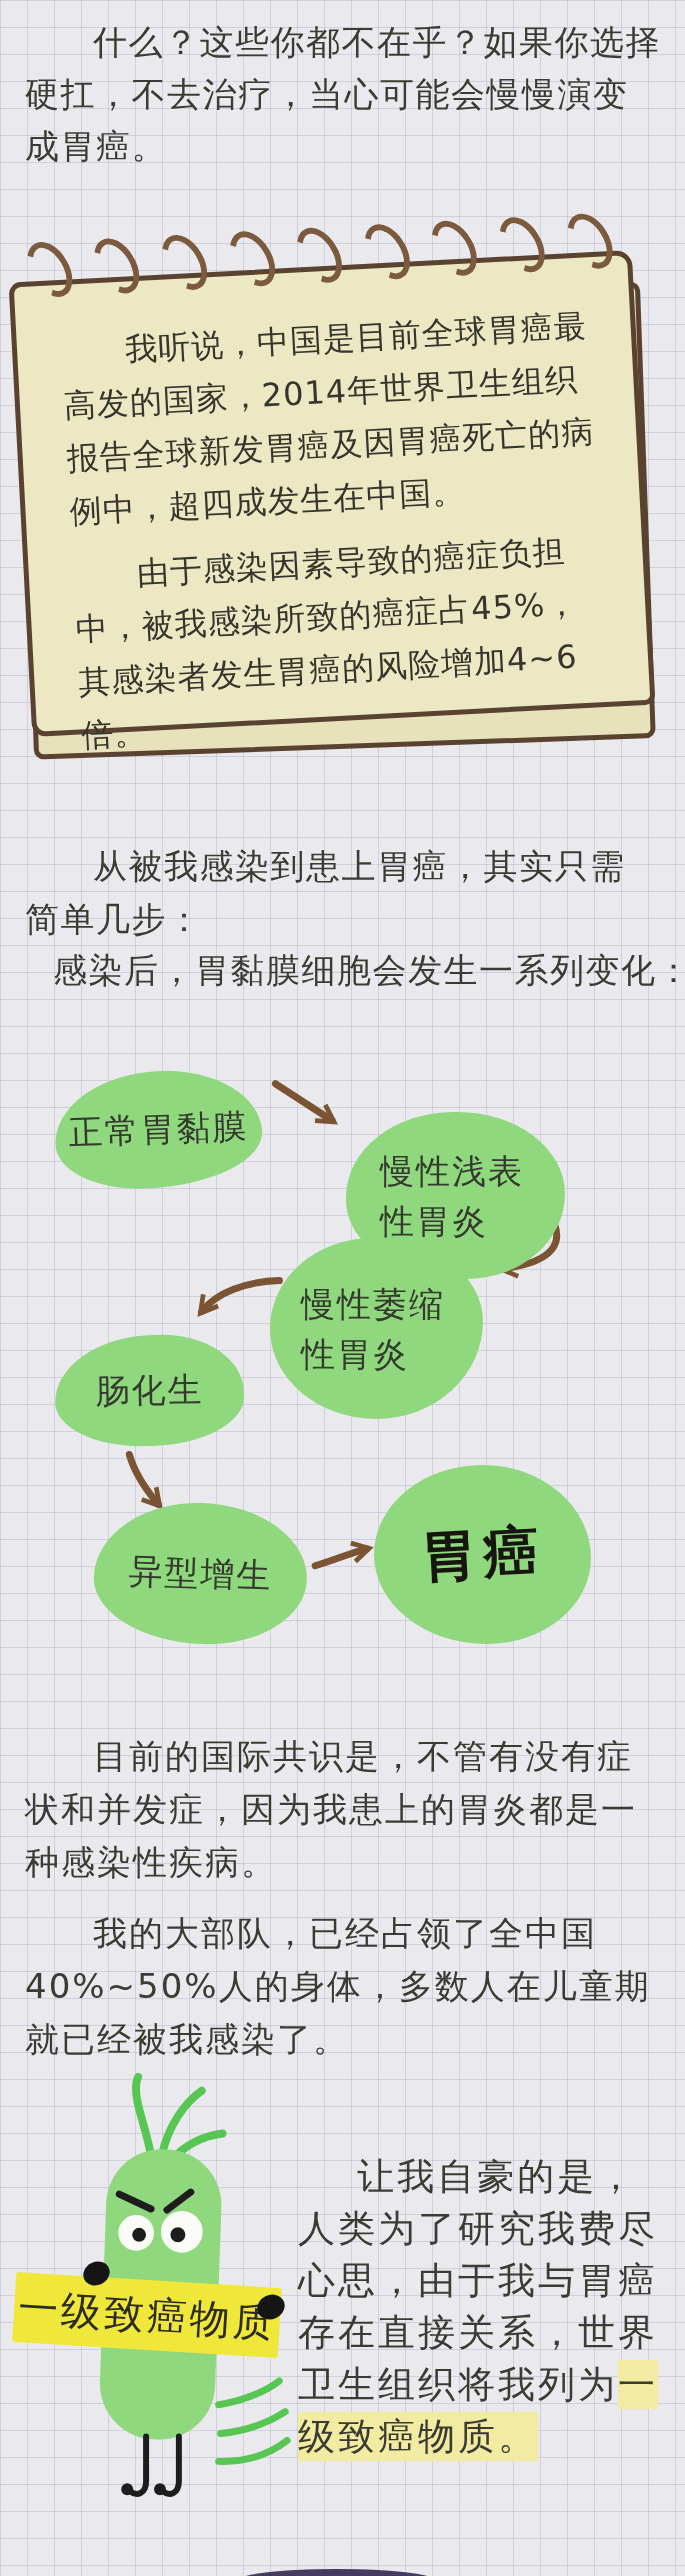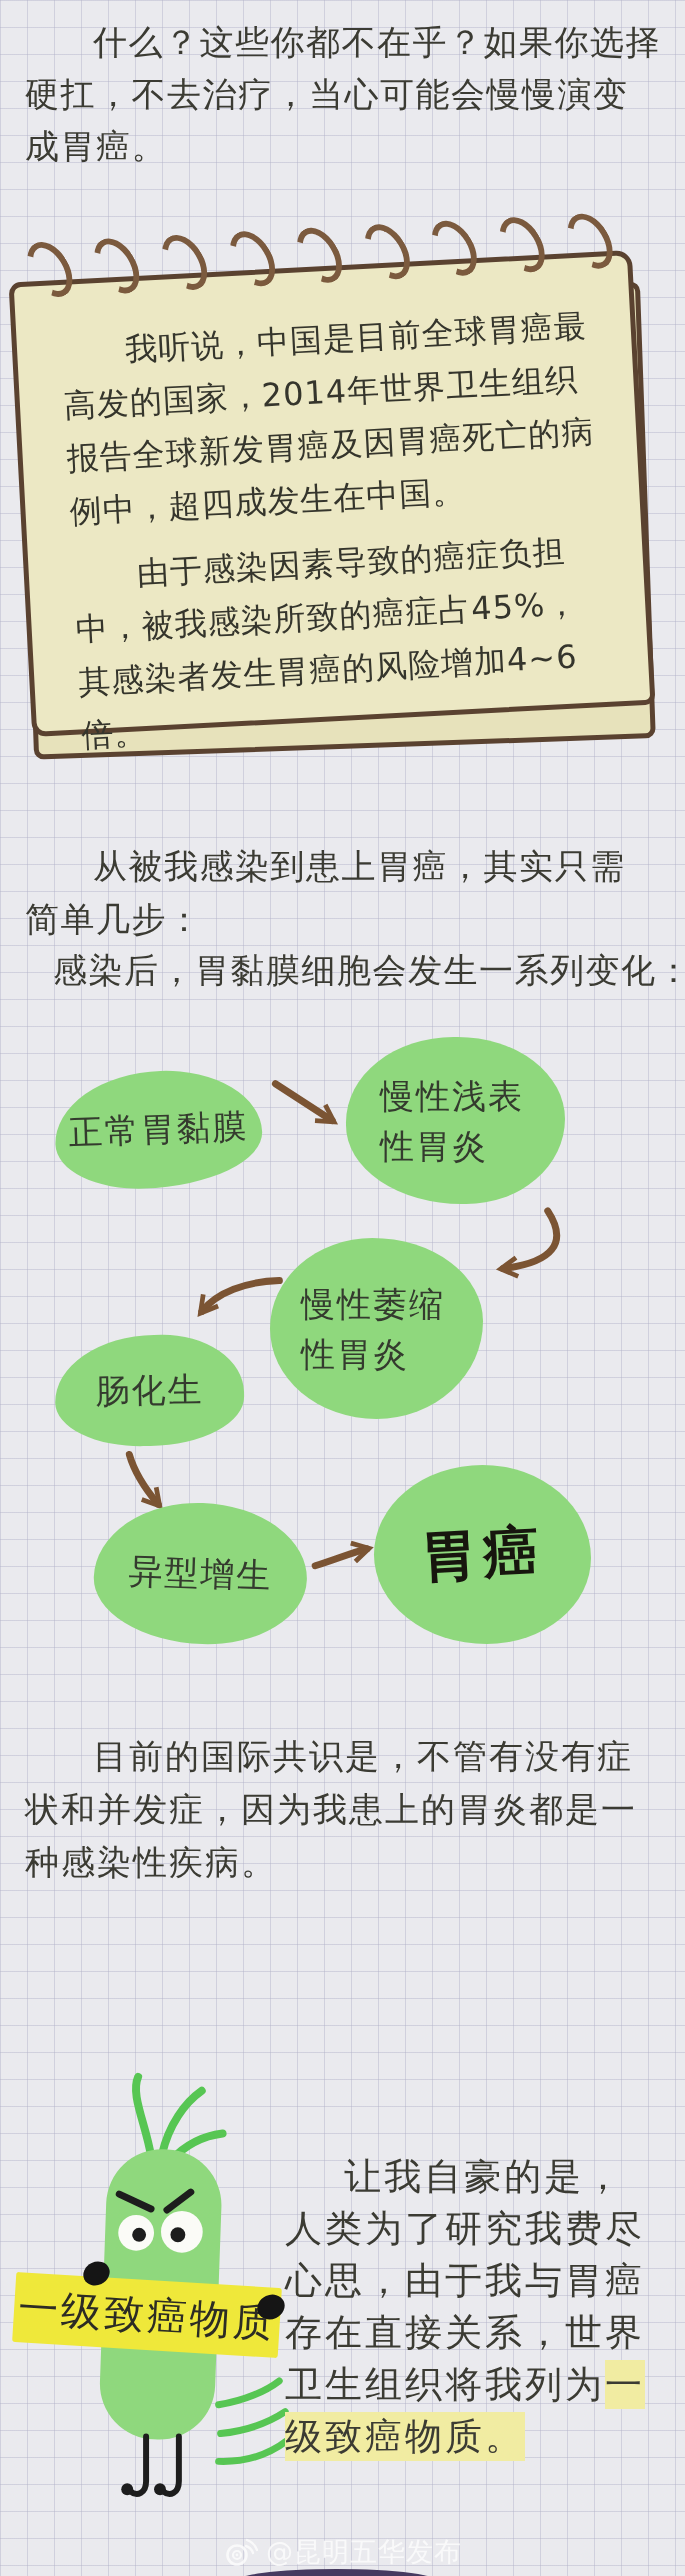--- a/index.html
+++ b/index.html
@@ -27,21 +27,21 @@
   .ring{position:absolute;top:-46px;width:38px;height:60px;border:6px solid #7b5a3e;border-radius:50%;
     border-left-color:transparent;transform:rotate(-28deg);box-sizing:border-box;}
 
   .steps1{left:25px;top:840px;width:608px;font-size:34px;line-height:53px;letter-spacing:1.5px;text-indent:2em;}
   .steps2{left:25px;top:944px;font-size:34px;line-height:53px;letter-spacing:1.5px;text-indent:28px;white-space:nowrap;}
 
   
   .blob{position:absolute;background:#8fd87d;display:flex;align-items:center;justify-content:center;
     color:#343b2e;font-size:34px;letter-spacing:2px;text-align:left;}
   .b1{left:55px;top:1071px;width:207px;height:117px;border-radius:52% 48% 58% 42%/60% 55% 45% 40%;transform:rotate(-2deg);}
-  .b2{left:346px;top:1037px;width:219px;height:167px;border-radius:50% 50% 46% 54%/52% 50% 52% 48%;align-items:center;}
+  .b2{left:346px;top:1112px;width:219px;height:167px;border-radius:50% 50% 46% 54%/52% 50% 52% 48%;align-items:center;}
   .b3{left:270px;top:1238px;width:213px;height:181px;border-radius:48% 52% 50% 50%/50% 46% 54% 50%;}
   .b4{left:55px;top:1335px;width:189px;height:111px;border-radius:55% 45% 52% 48%/62% 55% 45% 42%;transform:rotate(-1deg);}
   .b5{left:94px;top:1503px;width:213px;height:141px;border-radius:50% 50% 48% 52%/55% 52% 48% 45%;transform:rotate(2deg);}
   .b6{left:374px;top:1465px;width:217px;height:179px;border-radius:50% 50% 48% 52%/50% 52% 48% 50%;}
   .b2 span,.b3 span{width:151px;line-height:50px;}
   .b6 span{font-size:56px;font-weight:bold;color:#17160e;letter-spacing:6px;transform:rotate(-3deg);}
   .arrows{position:absolute;left:0;top:1044px;}
 
   .consensus{left:25px;top:1730px;width:636px;font-size:34px;line-height:53px;letter-spacing:2px;}
   .consensus p{margin:0;text-indent:2em;}
@@ -49,21 +49,21 @@
 
   
   .germ{position:absolute;left:0;top:2047px;}
   .sign{position:absolute;left:14px;top:2280px;width:266px;height:70px;background:#efe83a;border-radius:3px;
     transform:rotate(3.5deg);display:flex;align-items:center;justify-content:center;
     font-size:40px;letter-spacing:3px;color:#2c2c24;z-index:3;}
   .hand{position:absolute;background:#151515;border-radius:50%;z-index:4;}
   .hand-l{left:83px;top:2262px;width:27px;height:23px;transform:rotate(-25deg);}
   .hand-r{left:257px;top:2295px;width:28px;height:24px;transform:rotate(-25deg);}
 
-  .pride{left:285px;top:2151px;width:372px;font-size:37px;line-height:52px;letter-spacing:3px;text-indent:1.6em;}
+  .pride{left:298px;top:2151px;width:372px;font-size:37px;line-height:52px;letter-spacing:3px;text-indent:1.6em;}
   .hl{background:#f1eca2;padding:3px 0;}
 
   .watermark{position:absolute;left:50%;top:2534px;transform:translateX(-50%);
     display:flex;align-items:center;gap:8px;color:rgba(252,252,252,.85);font-size:27px;letter-spacing:1px;white-space:nowrap;}
   .bottom-ellipse{position:absolute;left:231px;top:2569px;width:211px;height:28px;background:#453a60;border-radius:50%;}
 </style>
 </head>
 <body>
 
 <div class="canvas">
@@ -117,20 +117,21 @@
     </div>
   <div class="blob b5">
       <span>异型增生</span>
     </div>
   <div class="blob b6">
       <span>胃癌</span>
     </div>
 
   <div class="txt consensus">
     <p>目前的国际共识是，不管有没有症状和并发症，因为我患上的胃炎都是一种感染性疾病。</p>
+    <p>我的大部队，已经占领了全中国40%~50%人的身体，多数人在儿童期就已经被我感染了。</p>
   </div>
 
   <svg class="germ" width="318" height="477" viewBox="0 2060 320 480">
     <g fill="none" stroke="#57c653" stroke-width="8" stroke-linecap="round">
       <path d="M152,2170 C147,2138 131,2108 139,2090"></path>
       <path d="M163,2168 C170,2138 186,2116 203,2104"></path>
       <path d="M172,2174 C188,2157 207,2149 224,2147"></path>
     </g>
     <rect x="104" y="2163" width="116" height="292" rx="56" fill="#8fd87d" transform="rotate(2 162 2300)"></rect>
     <g stroke="#1d1d1d" stroke-width="7" stroke-linecap="round" fill="none">
@@ -157,27 +158,17 @@
   </svg>
 
   <div class="sign">
     <span>一级致癌物质</span>
   </div>
   <div class="hand hand-l"></div>
   <div class="hand hand-r"></div>
 
   <p class="txt pride"><span>让我自豪的是，人类为了研究我费尽心思，由于我与胃癌存在直接关系，世界卫生组织将我列为</span><span class="hl">一级致癌物质。</span></p>
 
-  <div class="watermark">
-    <svg width="34" height="30" viewBox="0 0 34 30">
-      <circle cx="13" cy="18" r="9.5" fill="none" stroke="currentColor" stroke-width="2.6"></circle>
-      <circle cx="13" cy="18" r="4" fill="none" stroke="currentColor" stroke-width="2.2"></circle>
-      <circle cx="13" cy="18" r="1.4" fill="currentColor"></circle>
-      <path d="M22,9 A11,11 0 0 1 29,16" fill="none" stroke="currentColor" stroke-width="2.4" stroke-linecap="round"></path>
-      <path d="M23,3 A17,17 0 0 1 33,13" fill="none" stroke="currentColor" stroke-width="2.4" stroke-linecap="round"></path>
-    </svg>
-    <span>@昆明五华发布</span>
-  </div>
 
   <div class="bottom-ellipse"></div>
 
 </div>
 
 
 </body></html>

